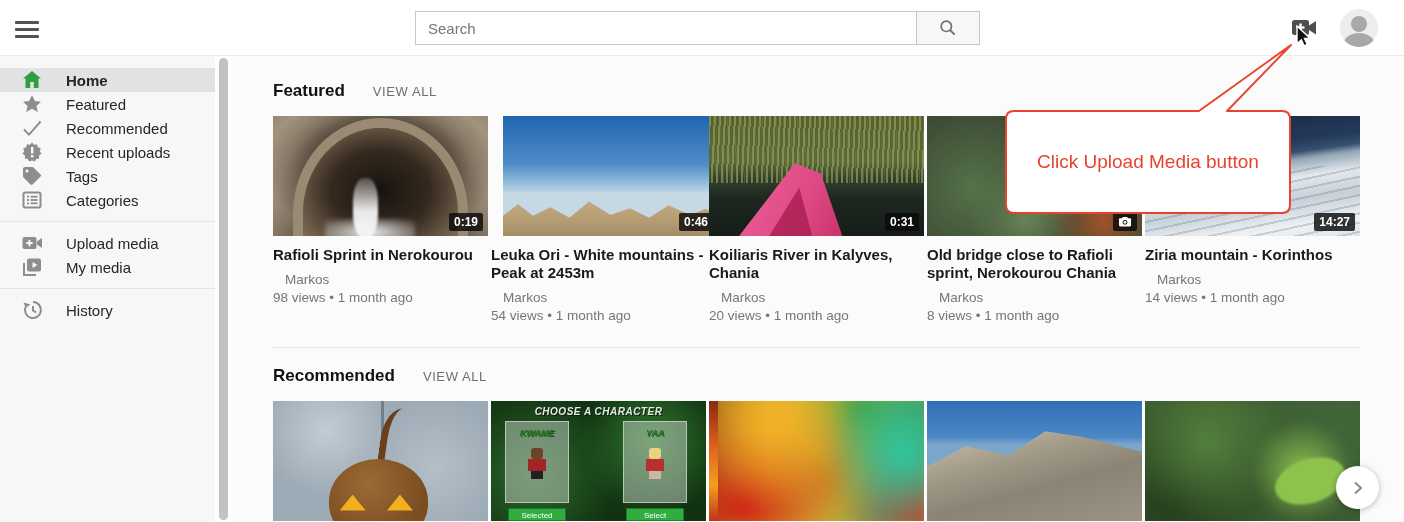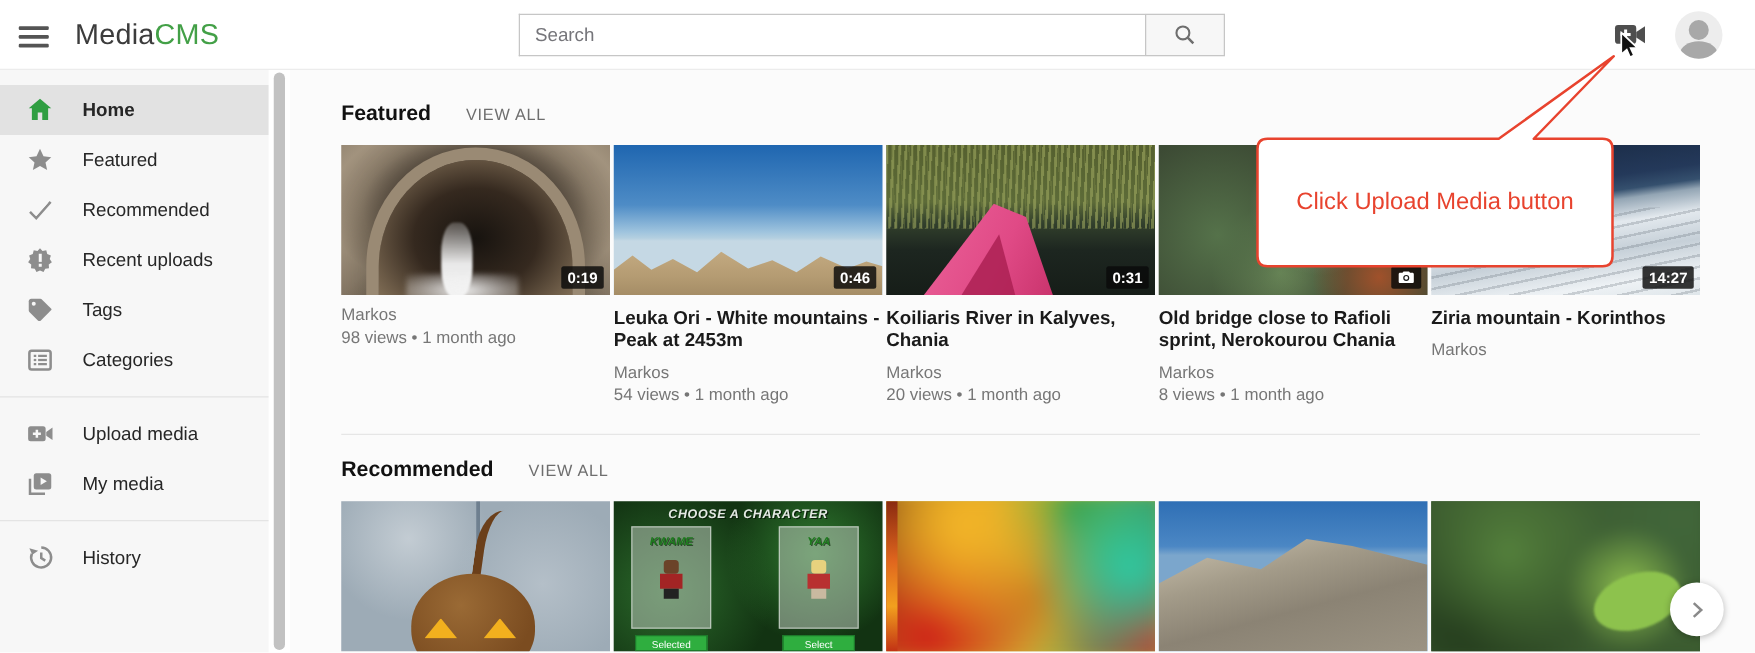--- a/index.html
+++ b/index.html
@@ -24,21 +24,21 @@
                 display:flex; align-items:center; justify-content:center; cursor:pointer; }
 
   .upload-btn { position:absolute; left:1290px; top:16px; width:28px; height:24px; cursor:pointer; }
   .avatar { position:absolute; left:1340px; top:9px; width:38px; height:38px; border-radius:50%;
             background:#ededed; overflow:hidden; cursor:pointer; }
   .avatar .head { position:absolute; left:11px; top:7px; width:16px; height:16px; border-radius:50%; background:#a8a8a8; }
   .avatar .body { position:absolute; left:4px; top:24px; width:30px; height:20px; border-radius:50% 50% 0 0; background:#a8a8a8; }
 
   
   .sidebar { position:absolute; top:56px; left:0; width:215px; height:466px; background:#f7f7f7; padding-top:12px; }
-  .side-item { display:flex; align-items:center; height:40px; padding-left:20px; cursor:pointer; color:#262626; }
+  .side-item { display:flex; align-items:center; height:24px; padding-left:20px; cursor:pointer; color:#262626; }
   .side-item .icn { width:24px; height:24px; margin-right:22px; flex:0 0 24px; }
   .side-item .lbl { font-size:15px; }
   .side-item.active { background:#e2e2e2; }
   .side-item.active .lbl { font-weight:bold; }
   .side-divider { border-top:1px solid #e4e4e4; margin:9px 0; }
   .side-scroll { position:absolute; top:56px; left:215px; width:17px; height:466px; background:#fff; }
   .side-scroll .thumb { position:absolute; left:4px; top:2px; width:9px; height:462px; background:#c2c2c2; border-radius:5px; }
 
   
   .content { position:absolute; top:56px; left:232px; width:1172px; height:466px; background:#fbfbfb;
@@ -47,21 +47,21 @@
   .section-head.first { padding-top:25px; }
   .section-title { font-size:17px; font-weight:bold; color:#111; }
   .view-all { font-size:13px; color:#6e6e6e; letter-spacing:.6px; cursor:pointer; }
   .cards { display:flex; gap:3px; margin-top:15px; }
   .card { width:215px; cursor:pointer; }
   .thumb { position:relative; width:215px; height:120px; overflow:hidden; background:#ddd; }
   .dur { position:absolute; right:5px; bottom:5px; background:rgba(10,10,10,.82); color:#fff;
          font-size:12px; font-weight:bold; padding:2px 5px; border-radius:2px; line-height:14px; }
   .dur.cam { padding:3px 5px 1px; }
   .card-title { margin-top:10px; font-size:15px; font-weight:bold; color:#1a1a1a; line-height:18px; }
-  .card-author { margin-top:7px; font-size:13.5px; color:#767676; line-height:18px; }
+  .card-author { margin-top:7px; font-size:13.5px; color:#767676; line-height:18px;margin-left:12px; }
   .card-meta { font-size:13.5px; color:#767676; line-height:18px; }
   .sec-divider { border-top:1px solid #e6e6e6; margin-top:22px; }
   .section-head.second { padding-top:18px; }
 
   
   .next-btn { position:absolute; left:1336px; top:466px; width:43px; height:43px; border-radius:50%;
               background:#fff; box-shadow:0 1px 6px rgba(0,0,0,.28); display:flex; align-items:center;
               justify-content:center; cursor:pointer; z-index:6; }
 
   
@@ -70,21 +70,21 @@
       radial-gradient(ellipse 70% 80% at 50% 42%, #26211c 0%, #4a4037 34%, #8b7d6a 60%, #a2937e 78%, #8a7c69 100%); }
   .f1-arch { position:absolute; left:14%; top:10%; width:72%; height:95%;
       border-radius:50% 50% 4% 4% / 75% 75% 4% 4%;
       background:radial-gradient(ellipse at 50% 55%, #17130f 0%, #35291f 45%, #6b5a46 75%, #937f63 100%);
       box-shadow:0 0 0 10px #9a8a74, 0 0 24px 18px rgba(60,50,40,.45); }
   .f1-fall { position:absolute; left:37%; top:52%; width:12%; height:50%; filter:blur(1px);
       background:linear-gradient(to bottom, rgba(235,235,235,.25), #e9e9e9 55%, #f4f4f4); border-radius:40%; }
   .f1-foam { position:absolute; left:24%; top:86%; width:42%; height:22%; filter:blur(2px);
       background:radial-gradient(#f2f2f2, rgba(240,240,240,0)); }
 
-  .thumb-f2 { background:linear-gradient(to bottom, #1f66b0 0%, #4e8cc6 40%, #9fc4de 58%, #b3cfe0 62%, #c5d8e4 64%); }
+  .thumb-f2 { background:linear-gradient(to bottom, #1f66b0 0%, #4e8cc6 40%, #9fc4de 58%, #b3cfe0 62%, #c5d8e4 64%);margin-left:12px; }
   .f2-mtn { position:absolute; bottom:0; width:100%; height:40%;
       background:linear-gradient(to bottom, #cdb38a, #b49b72 70%, #a58d66);
       clip-path:polygon(0 58%,7% 34%,14% 58%,22% 40%,31% 62%,40% 28%,50% 56%,59% 42%,68% 62%,77% 36%,87% 56%,94% 44%,100% 52%,100% 100%,0 100%); }
 
   .thumb-f3 { background:linear-gradient(to bottom, #55602f 0%, #5d6b38 38%, #32402c 52%, #1d2620 70%, #161d18 100%); }
   .f3-reeds { position:absolute; top:0; width:100%; height:56%; opacity:.8;
       background:repeating-linear-gradient(93deg, rgba(158,168,96,.75) 0 2px, rgba(60,70,40,0) 2px 5px),
                  repeating-linear-gradient(87deg, rgba(120,130,70,.5) 0 1px, transparent 1px 7px); }
   .f3-kayak { position:absolute; bottom:0; left:0; width:100%; height:62%;
       background:linear-gradient(115deg, #ef6ba0 0%, #e04a86 45%, #c22c64 75%);
@@ -176,23 +176,20 @@
 <body>
 
 <div class="page">
 
   <div class="header">
     <div class="hamburger">
       <span></span>
         <span></span>
         <span></span>
     </div>
-    <div class="logo">
-      <span>Media</span><span class="cms">CMS</span>
-    </div>
     <div class="search-wrap">
       <input class="search-input" type="text" placeholder="Search" style="">
       <div class="search-btn">
         <svg width="20" height="20" viewBox="0 0 24 24">
           <circle cx="10" cy="10" r="6.2" fill="none" stroke="#6e6e6e" stroke-width="2"></circle>
           <line x1="14.6" y1="14.6" x2="20" y2="20" stroke="#6e6e6e" stroke-width="2.4"></line>
         </svg>
       </div>
     </div>
     <div class="upload-btn">
@@ -302,20 +299,21 @@
 
     <div class="cards">
 
       <div class="card">
         <div class="thumb thumb-f1">
           <div class="f1-arch"></div>
           <div class="f1-fall"></div>
           <div class="f1-foam"></div>
           <span class="dur">0:19</span>
         </div>
+        <div class="card-title">Rafioli Sprint in Nerokourou</div>
         <div class="card-author">Markos</div>
         <div class="card-meta">98 views • 1 month ago</div>
       </div>
 
       <div class="card">
         <div class="thumb thumb-f2">
           <div class="f2-mtn"></div>
           <span class="dur">0:46</span>
         </div>
         <div class="card-title">Leuka Ori - White mountains - Peak at 2453m</div>
@@ -350,20 +348,21 @@
         <div class="card-meta">8 views • 1 month ago</div>
       </div>
 
       <div class="card">
         <div class="thumb thumb-f5">
           <div class="f5-streaks"></div>
           <span class="dur">14:27</span>
         </div>
         <div class="card-title">Ziria mountain - Korinthos</div>
         <div class="card-author">Markos</div>
+        <div class="card-meta">14 views • 1 month ago</div>
       </div>
     </div>
 
     <div class="sec-divider"></div>
 
     <div class="section-head second">
       <span class="section-title">Recommended</span>
       <span class="view-all">VIEW ALL</span>
     </div>
 

